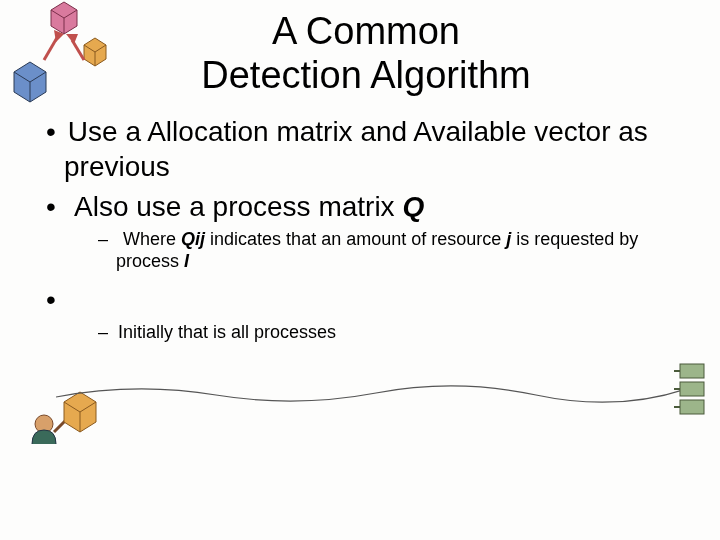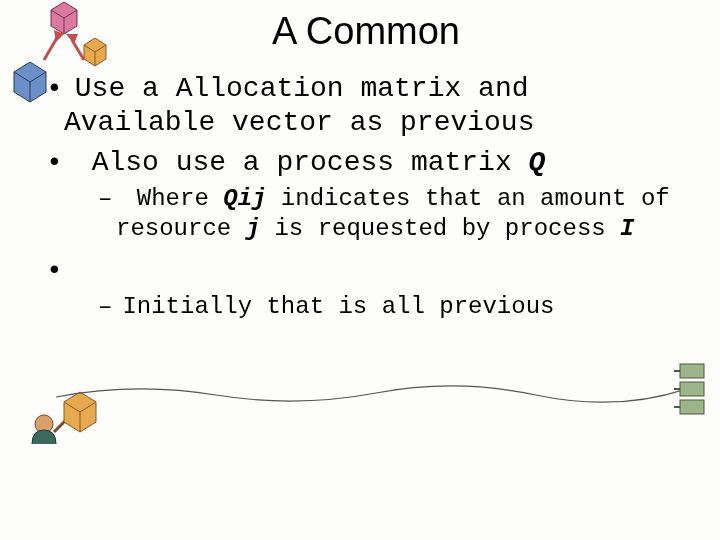--- a/index.html
+++ b/index.html
@@ -28,41 +28,40 @@
     font-weight: normal;
     margin: 0;
   }
   .body {
     padding: 18px 30px 0 30px;
   }
   ul.level1 {
     list-style: none;
     margin: 0;
     padding: 0;
-    font-family: Liberation Mono, monospace;
   }
   ul.level1 > li {
     font-size: 28px;
     line-height: 1.22;
     padding-left: 28px;
     text-indent: -18px;
     margin-bottom: 6px;
   }
   ul.level1 > li::before {
     content: "•";
     padding-right: 12px;
     font-size: 28px;
   }
   ul.level2 {
     list-style: none;
     margin: 4px 0 10px 0;
     padding: 0 0 0 30px;
   }
   ul.level2 > li {
-    font-size: 24px;
+    font-size: 18px;
     line-height: 1.25;
     padding-left: 22px;
     text-indent: -18px;
   }
   ul.level2 > li::before {
     content: "–";
     padding-right: 10px;
   }
   .bi { font-weight: bold; font-style: italic; }
 
@@ -123,36 +122,37 @@
     </g>
 
     <line x1="38" y1="60" x2="52" y2="36" stroke="#c0504d" stroke-width="3"></line>
     <polygon points="48,30 58,34 50,42" fill="#c0504d"></polygon>
     <line x1="78" y1="60" x2="66" y2="40" stroke="#c0504d" stroke-width="3"></line>
     <polygon points="60,34 72,34 68,44" fill="#c0504d"></polygon>
   </svg>
 
   <h1 class="title">
     <span>A Common</span><br>
+    <span>Detection Algorithm</span>
   </h1>
 
   <div class="body">
     <ul class="level1">
       <li><span>Use a Allocation matrix and Available vector  as previous</span></li>
       <li>
         <span>Also use a process matrix </span><span class="bi">Q</span>
         <ul class="level2">
           <li>
             <span>Where </span><span class="bi">Qij</span><span> indicates that an amount of resource </span><span class="bi">j</span><span> is requested by process </span><span class="bi">I</span>
           </li>
         </ul>
       </li>
       <li>
         <ul class="level2">
-          <li><span>Initially that is all previous</span></li>
+          <li><span>Initially that is all processes</span></li>
         </ul>
       </li>
     </ul>
   </div>
 
   <svg class="deco-bl" viewBox="0 0 80 70">
     <circle cx="18" cy="50" r="9" fill="#d8a06a" stroke="#7a4a2a"></circle>
     <path d="M6 70 Q 6 56 18 56 Q 30 56 30 70" fill="#3a6a5a" stroke="#234"></path>
     <line x1="28" y1="58" x2="42" y2="44" stroke="#7a4a2a" stroke-width="3"></line>
     <g transform="translate(38,18)">

